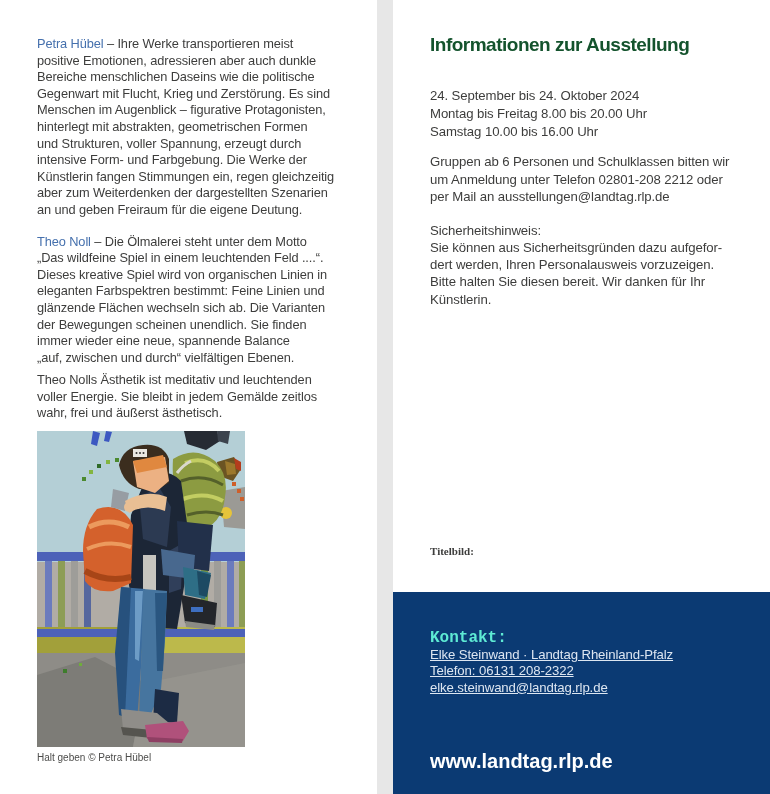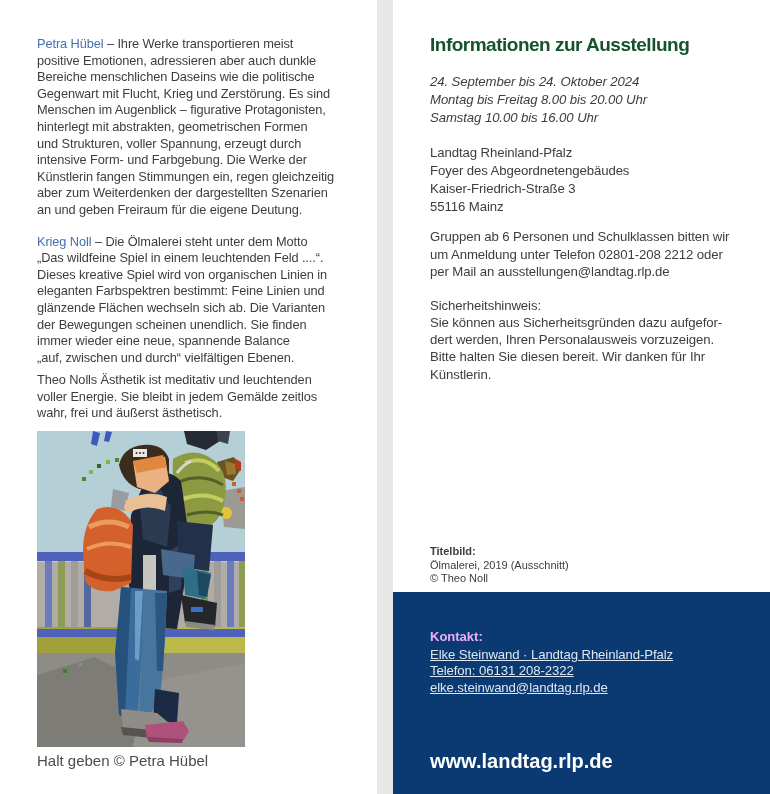--- a/index.html
+++ b/index.html
@@ -12,43 +12,43 @@
   .body {
     margin:0; font-size:12.8px; line-height:16.6px; letter-spacing:-0.1px;
     color:#3d3d3c; white-space:pre;
   }
   .para1 { margin-top:36px; }
   .para2 { margin-top:15px; }
   .para3 { margin-top:6px; }
   .artist { color:#4570ad; }
   .artwork { position:absolute; left:0; top:431px; margin:0; }
   .artwork svg { display:block; }
-  .caption { margin-top:5px; font-size:15px; letter-spacing:0; color:#4c4c4a; }
+  .caption { margin-top:5px; font-size:10px; letter-spacing:0; color:#4c4c4a; }
   
   .divider { position:absolute; left:377px; top:0; width:16px; height:794px; background:#e7e7e7; }
   
   .right-col { position:absolute; left:430px; top:0; width:335px; }
   .right-col h1 {
     margin:33px 0 0; font-size:19px; line-height:23px; font-weight:700;
     letter-spacing:-0.5px; color:#14532d;
   }
   .rbody {
     margin:0; font-size:13.2px; line-height:18px; letter-spacing:-0.1px;
     color:#3d3d3c; white-space:pre;
   }
-  .schedule { margin-top:17px;font-style:italic; }
+  .schedule { margin-top:31px; }
   .venue    { margin-top:17px; }
   .groups   { margin-top:12px; line-height:17.6px; }
   .security { margin-top:16px; line-height:17.2px; }
   .titelbild { position:absolute; left:0; top:545px; color:#3d3d3c; }
-  .titelbild-label { font-weight:700; font-size:11px; line-height:13.5px; }
+  .titelbild-label { font-weight:700; font-size:11px; line-height:13.5px;font-family:Liberation Serif, serif; }
   .titelbild-text  { font-size:11px; line-height:13.5px; white-space:pre; }
   
   .blue-block { position:absolute; left:393px; top:592px; width:377px; height:202px; background:#0b3a73; }
-  .kontakt-label { position:absolute; left:37px; top:37px; font-weight:700; font-size:13px; color:#f0abfc; }
+  .kontakt-label { position:absolute; left:37px; top:37px; font-weight:700; font-size:16px; color:#5eead4;font-family:Liberation Mono, monospace; }
   .kontakt-lines {
     position:absolute; left:37px; top:55px; font-size:13.2px; line-height:16.3px;
     letter-spacing:-0.1px; color:#dde6f1; white-space:pre;text-decoration:underline;
   }
   .website { position:absolute; left:37px; top:158px; font-weight:700; font-size:20px; color:#ffffff; }
 </style>
 </head>
 <body>
 
 <div class="page">
@@ -58,21 +58,21 @@
 positive Emotionen, adressieren aber auch dunkle
 Bereiche menschlichen Daseins wie die politische
 Gegenwart mit Flucht, Krieg und Zerstörung. Es sind
 Menschen im Augenblick – figurative Protagonisten,
 hinterlegt mit abstrakten, geometrischen Formen
 und Strukturen, voller Spannung, erzeugt durch
 intensive Form- und Farbgebung. Die Werke der
 Künstlerin fangen Stimmungen ein, regen gleichzeitig
 aber zum Weiterdenken der dargestellten Szenarien
 an und geben Freiraum für die eigene Deutung.</span></p>
-    <p class="body para2"><span class="artist">Krieg Noll</span><span> – Die Ölmalerei steht unter dem Motto
+    <p class="body para2"><span class="artist">Theo Noll</span><span> – Die Ölmalerei steht unter dem Motto
 „Das wildfeine Spiel in einem leuchtenden Feld ....“.
 Dieses kreative Spiel wird von organischen Linien in
 eleganten Farbspektren bestimmt: Feine Linien und
 glänzende Flächen wechseln sich ab. Die Varianten
 der Bewegungen scheinen unendlich. Sie finden
 immer wieder eine neue, spannende Balance
 „auf, zwischen und durch“ vielfältigen Ebenen.</span></p>
     <p class="body para3">Theo Nolls Ästhetik ist meditativ und leuchtenden
 voller Energie. Sie bleibt in jedem Gemälde zeitlos
 wahr, frei und äußerst ästhetisch.</p>
@@ -182,36 +182,30 @@
     </figure>
   </section>
 
   <div class="divider"></div>
 
   <section class="right-col">
     <h1>Informationen zur Ausstellung</h1>
     <p class="rbody schedule">24. September bis 24. Oktober 2024
 Montag bis Freitag 8.00 bis 20.00 Uhr
 Samstag 10.00 bis 16.00 Uhr</p>
-    <p class="rbody venue">Landtag Rheinland-Pfalz
-Foyer des Abgeordnetengebäudes
-Kaiser-Friedrich-Straße 3
-55116 Mainz</p>
     <p class="rbody groups">Gruppen ab 6 Personen und Schulklassen bitten wir
 um Anmeldung unter Telefon 02801-208 2212 oder
 per Mail an ausstellungen@landtag.rlp.de</p>
     <p class="rbody security">Sicherheitshinweis:
 Sie können aus Sicherheitsgründen dazu aufgefor-
 dert werden, Ihren Personalausweis vorzuzeigen.
 Bitte halten Sie diesen bereit. Wir danken für Ihr
 Künstlerin.</p>
     <div class="titelbild">
       <div class="titelbild-label">Titelbild:</div>
-      <div class="titelbild-text">Ölmalerei, 2019 (Ausschnitt)
-© Theo Noll</div>
     </div>
   </section>
 
   <footer class="blue-block">
     <div class="kontakt-label">Kontakt:</div>
     <div class="kontakt-lines">Elke Steinwand · Landtag Rheinland-Pfalz
 Telefon: 06131 208-2322
 elke.steinwand@landtag.rlp.de</div>
     <div class="website">www.landtag.rlp.de</div>
   </footer>

